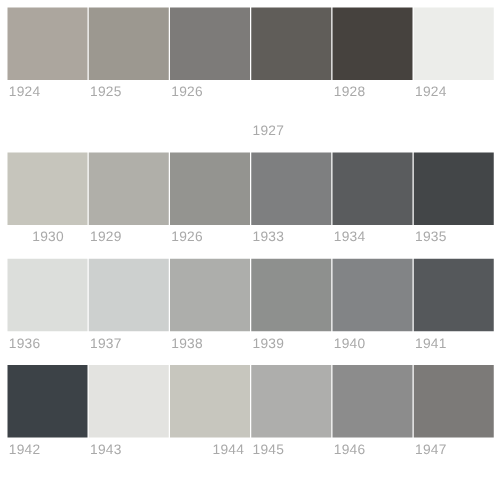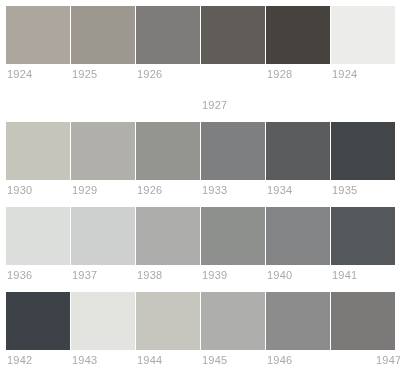--- a/index.html
+++ b/index.html
@@ -72,21 +72,21 @@
         <a class="swatch-label" style="color: rgb(169, 169, 169);">1928</a>
       </div>
       <div class="swatch-cell">
         <div class="swatch-chip" style="background-color: rgb(236, 237, 234);"></div>
         <a class="swatch-label" style="color: rgb(169, 169, 169);">1924</a>
       </div>
     </div>
     <div class="swatch-row">
       <div class="swatch-cell">
         <div class="swatch-chip" style="background-color: rgb(198, 197, 188);"></div>
-        <a class="swatch-label" style="color: rgb(169, 169, 169);">1930</a>
+        <a class="swatch-label" style="color: rgb(169, 169, 169); text-align: center;">1930</a>
       </div>
       <div class="swatch-cell">
         <div class="swatch-chip" style="background-color: rgb(176, 175, 169);"></div>
         <a class="swatch-label" style="color: rgb(169, 169, 169);">1929</a>
       </div>
       <div class="swatch-cell">
         <div class="swatch-chip" style="background-color: rgb(148, 148, 144);"></div>
         <a class="swatch-label" style="color: rgb(169, 169, 169);">1926</a>
       </div>
       <div class="swatch-cell">
@@ -132,28 +132,28 @@
       <div class="swatch-cell">
         <div class="swatch-chip" style="background-color: rgb(60, 66, 71);"></div>
         <a class="swatch-label" style="color: rgb(169, 169, 169);">1942</a>
       </div>
       <div class="swatch-cell">
         <div class="swatch-chip" style="background-color: rgb(227, 227, 224);"></div>
         <a class="swatch-label" style="color: rgb(169, 169, 169);">1943</a>
       </div>
       <div class="swatch-cell">
         <div class="swatch-chip" style="background-color: rgb(199, 198, 190);"></div>
-        <a class="swatch-label" style="color: rgb(169, 169, 169);">1944</a>
+        <a class="swatch-label" style="color: rgb(169, 169, 169); margin-left: 33px;">1944</a>
       </div>
       <div class="swatch-cell">
         <div class="swatch-chip" style="background-color: rgb(174, 174, 172);"></div>
         <a class="swatch-label" style="color: rgb(169, 169, 169);">1945</a>
       </div>
       <div class="swatch-cell">
         <div class="swatch-chip" style="background-color: rgb(140, 140, 140);"></div>
         <a class="swatch-label" style="color: rgb(169, 169, 169);">1946</a>
       </div>
       <div class="swatch-cell">
         <div class="swatch-chip" style="background-color: rgb(124, 122, 120);"></div>
-        <a class="swatch-label" style="color: rgb(169, 169, 169); margin-left: 44px;">1947</a>
+        <a class="swatch-label" style="color: rgb(169, 169, 169);">1947</a>
       </div>
     </div>
   </div>
 
 </body></html>

